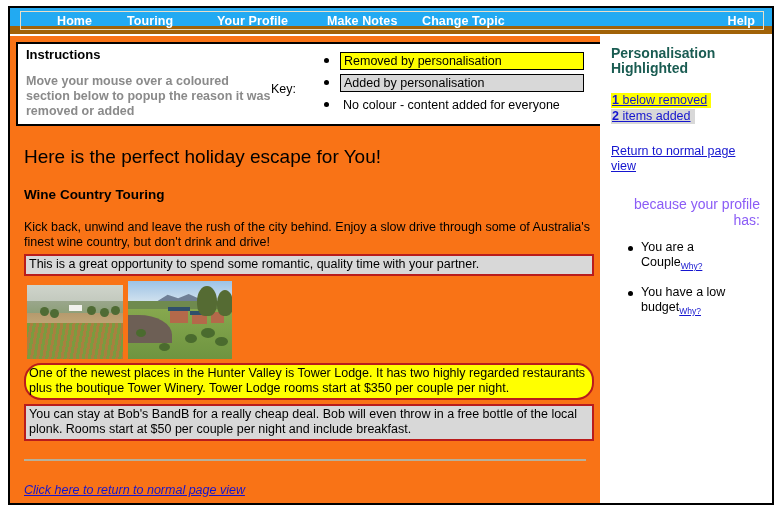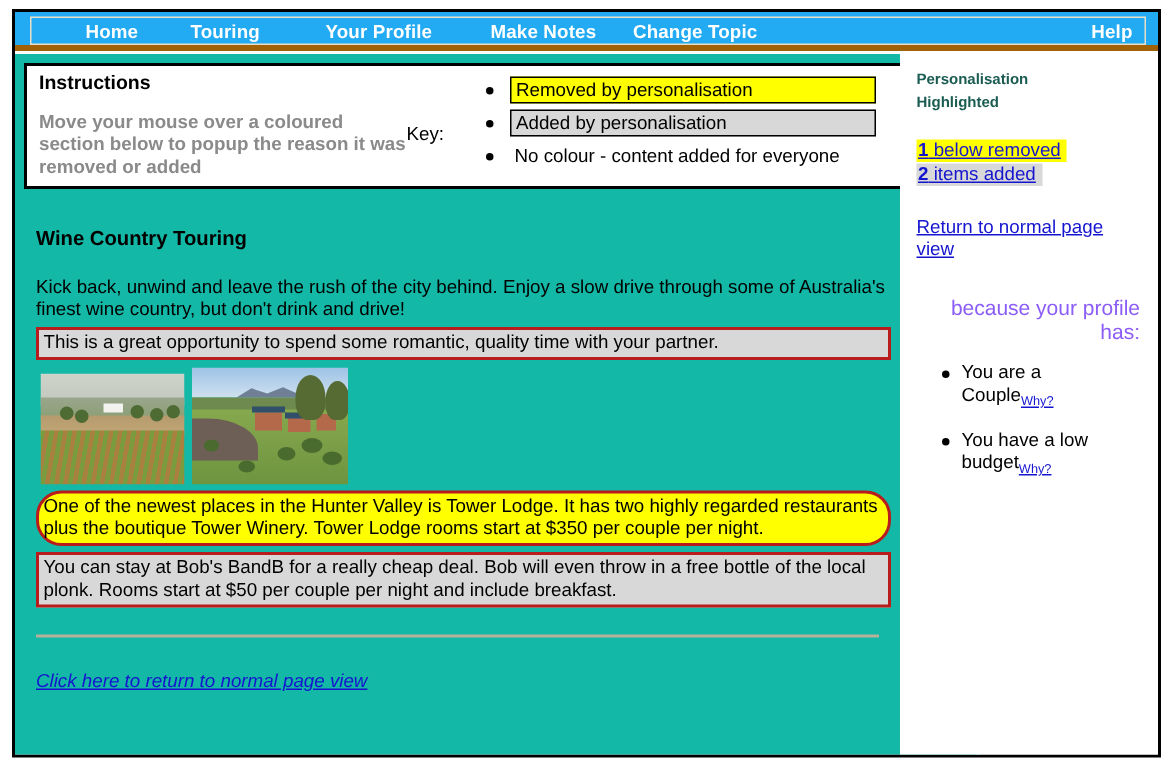--- a/index.html
+++ b/index.html
@@ -24,21 +24,21 @@
     border: 2px solid #000000;
     background: #ffffff;
     box-sizing: border-box;
   }
 
   
   #navbar {
     position: relative;
     height: 26px;
     background: #22aaf2;
-    border-bottom: 4px solid #a16207;
+    border-bottom: 8px solid #a16207;
     box-sizing: border-box;
   }
   #navinner {
     position: absolute;
     left: 10px;
     top: 3px;
     right: 8px;
     height: 19px;
     border: 1px solid #e8dfc8;
     box-sizing: border-box;
@@ -64,21 +64,21 @@
     bottom: 0;
   }
   #maincol {
     position: absolute;
     left: 0;
     top: 0;
     width: 643px;
     bottom: 0;
     border-right: 2px solid #8fd4f7;
     box-sizing: border-box;
-    background: #14b8a6;
+    background: #f97316;
   }
   #sidecol {
     position: absolute;
     left: 590px;
     top: 0;
     right: 0;
     bottom: 0;
     background: #ffffff;
     padding: 10px 12px 0 9px;
     box-sizing: border-box;
@@ -253,21 +253,21 @@
     margin-top: 22px;
     font-size: 12.5px;
     color: #1515cf;
     text-decoration: underline;
     cursor: pointer;
     font-style: italic;
   }
 
   
   #side-title {
-    font-size: 10px;
+    font-size: 14px;
     font-weight: bold;
     color: #1a5c52;
     line-height: 15px;
     margin: 0 0 0 2px;
     width: 120px;
   }
   #side-stats { margin-top: 17px; margin-left: 2px; }
   .statline {
     display: block;
     font-size: 12.5px;
@@ -370,20 +370,21 @@
             <span class="keyswatch added">Added by personalisation</span>
           </div>
           <div class="keyrow">
             <span class="keybullet"></span>
             <span class="keyswatch plain">No colour - content added for everyone</span>
           </div>
         </div>
       </div>
 
       <div id="content">
+        <div id="page-title">Here is the perfect holiday escape for You!</div>
         <div id="subhead">Wine Country Touring</div>
         <div id="intro-para">Kick back, unwind and leave the rush of the city behind. Enjoy a slow drive through some of Australia's finest wine country, but don't drink and drive!</div>
 
         <div class="block added">This is a great opportunity to spend some romantic, quality time with your partner.</div>
 
         <div id="photos">
           <div class="photo" id="photo1">
             <div class="sky-haze"></div>
             <div class="hills"></div>
             <div class="field-tan"></div>

